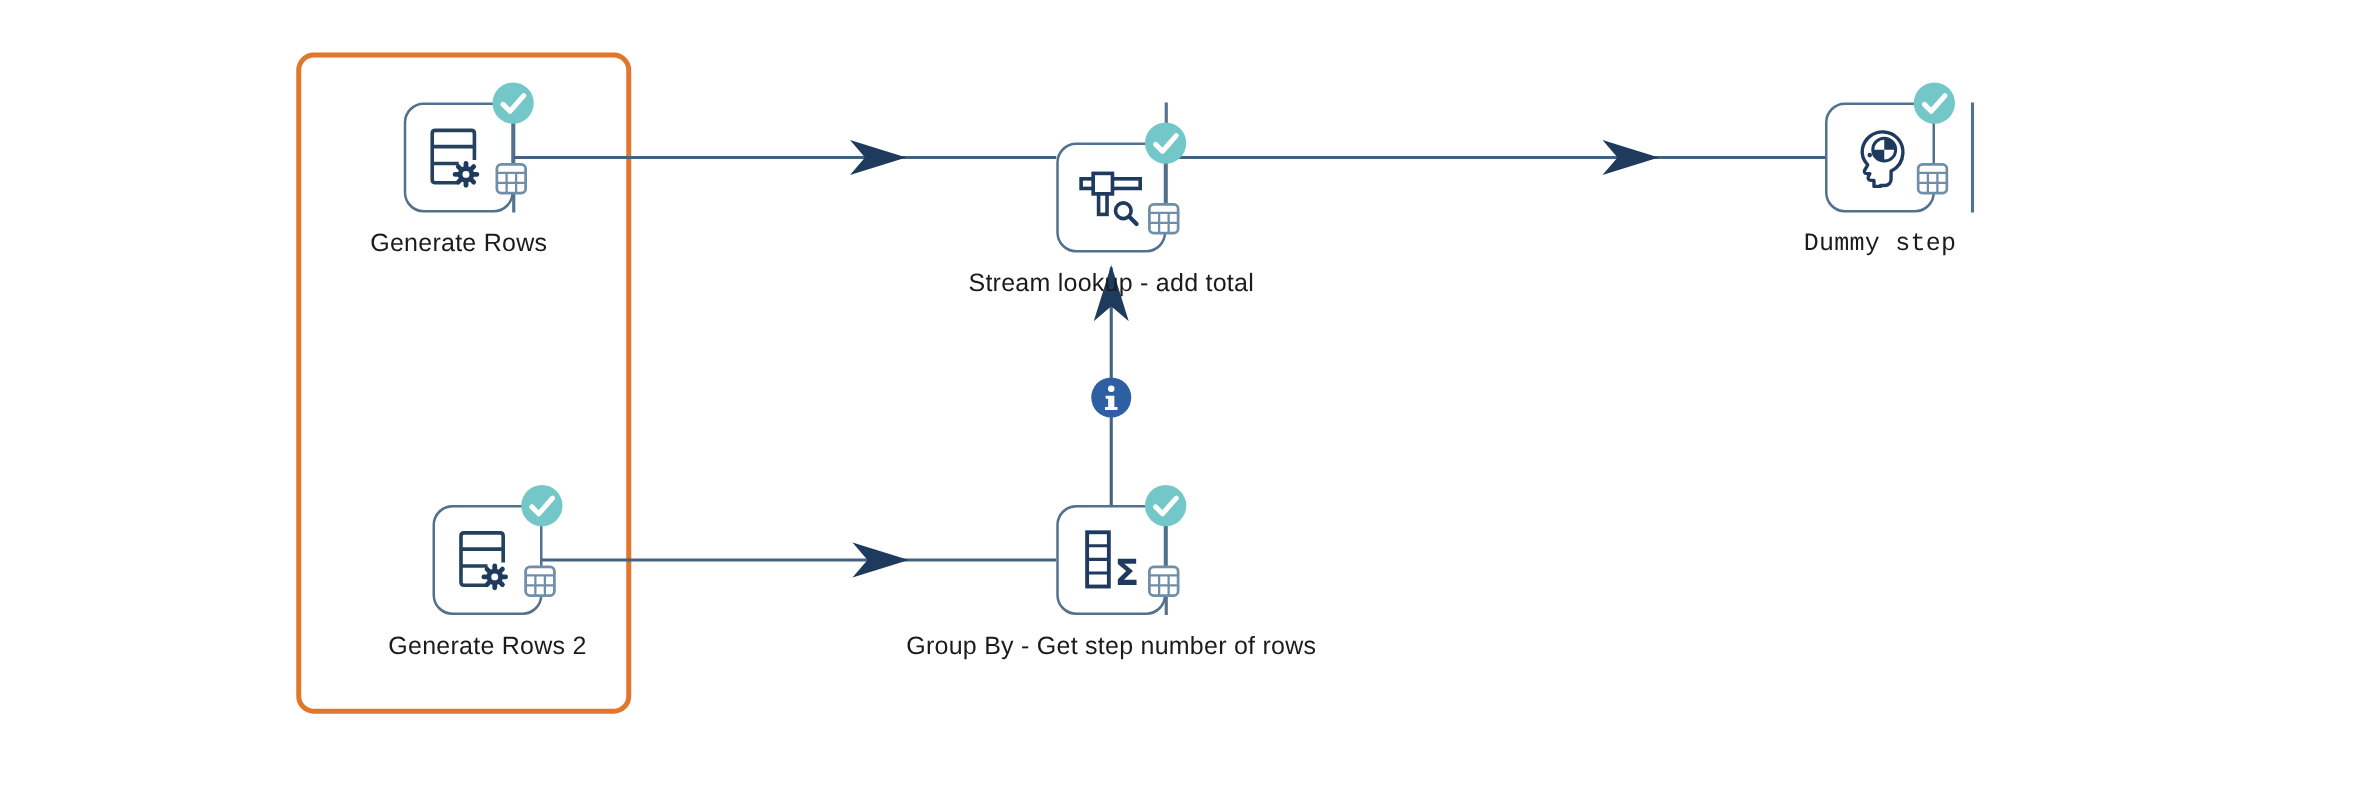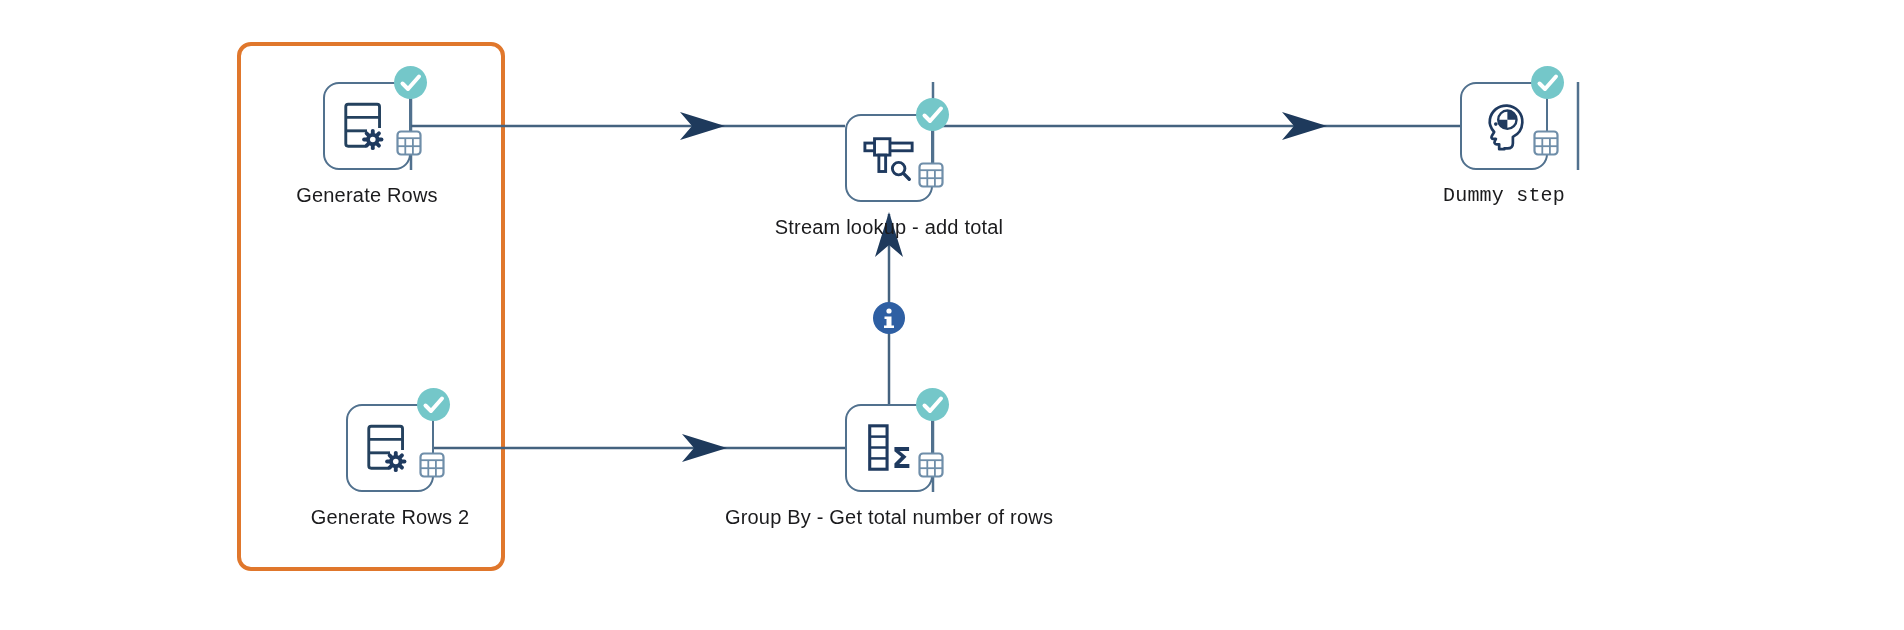--- a/index.html
+++ b/index.html
@@ -253,21 +253,21 @@
     </div>
     <div class="grid-badge">
       <svg width="26" height="26" viewBox="0 0 26 26">
         <rect x="1.5" y="1.5" width="23" height="23" rx="3.5" fill="#ffffff" stroke="#6F8EA9" stroke-width="2.2"></rect>
         <line x1="1.5" y1="8.2" x2="24.5" y2="8.2" stroke="#6F8EA9" stroke-width="1.8"></line>
         <line x1="1.5" y1="16.2" x2="24.5" y2="16.2" stroke="#6F8EA9" stroke-width="1.8"></line>
         <line x1="9.3" y1="8.2" x2="9.3" y2="24.5" stroke="#6F8EA9" stroke-width="1.8"></line>
         <line x1="16.9" y1="8.2" x2="16.9" y2="24.5" stroke="#6F8EA9" stroke-width="1.8"></line>
       </svg>
     </div>
-    <div class="step-label">Group By - Get total number of rows</div>
+    <div class="step-label">Group By - Get step number of rows</div>
   </div>
 
   <div class="info-badge">
     <svg width="32" height="32" viewBox="0 0 32 32">
       <circle cx="16" cy="9" r="2.6" fill="#ffffff"></circle>
       <path d="M11.5 14.5 H18.5 V23.5 H21 V26 H11 V23.5 H13.5 V17 H11.5 Z" fill="#ffffff"></path>
     </svg>
   </div>
 
 </div>

